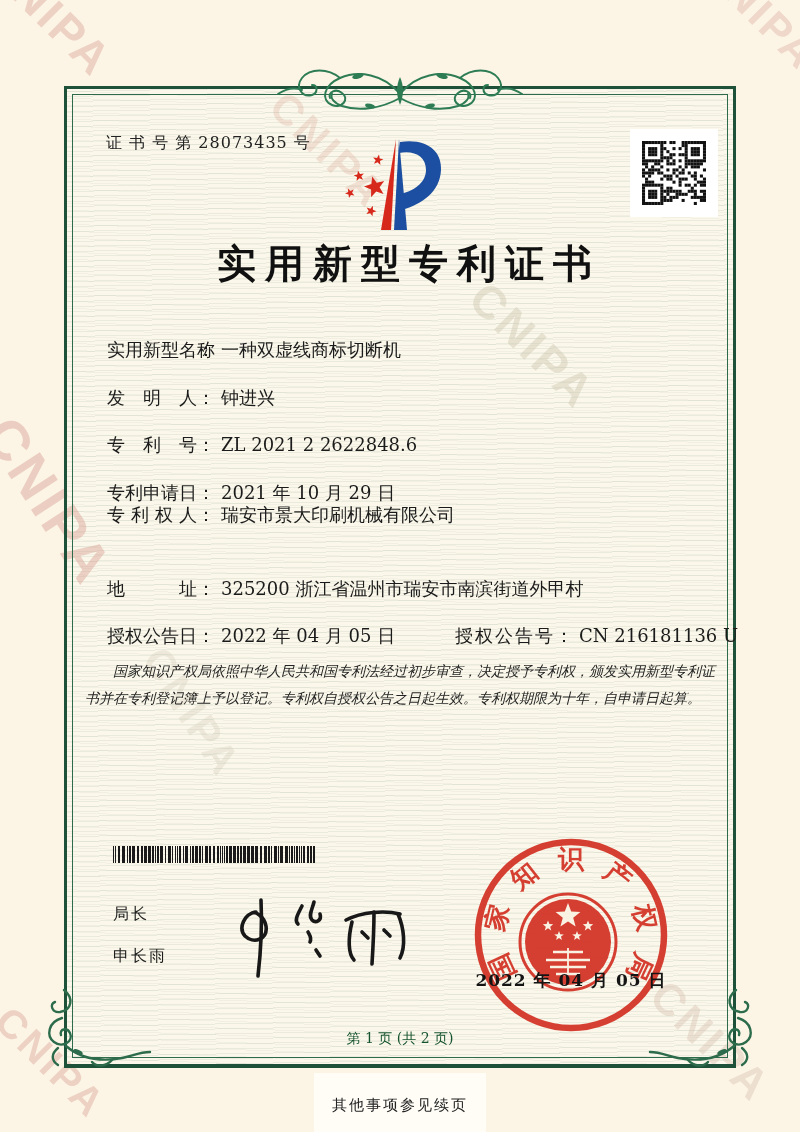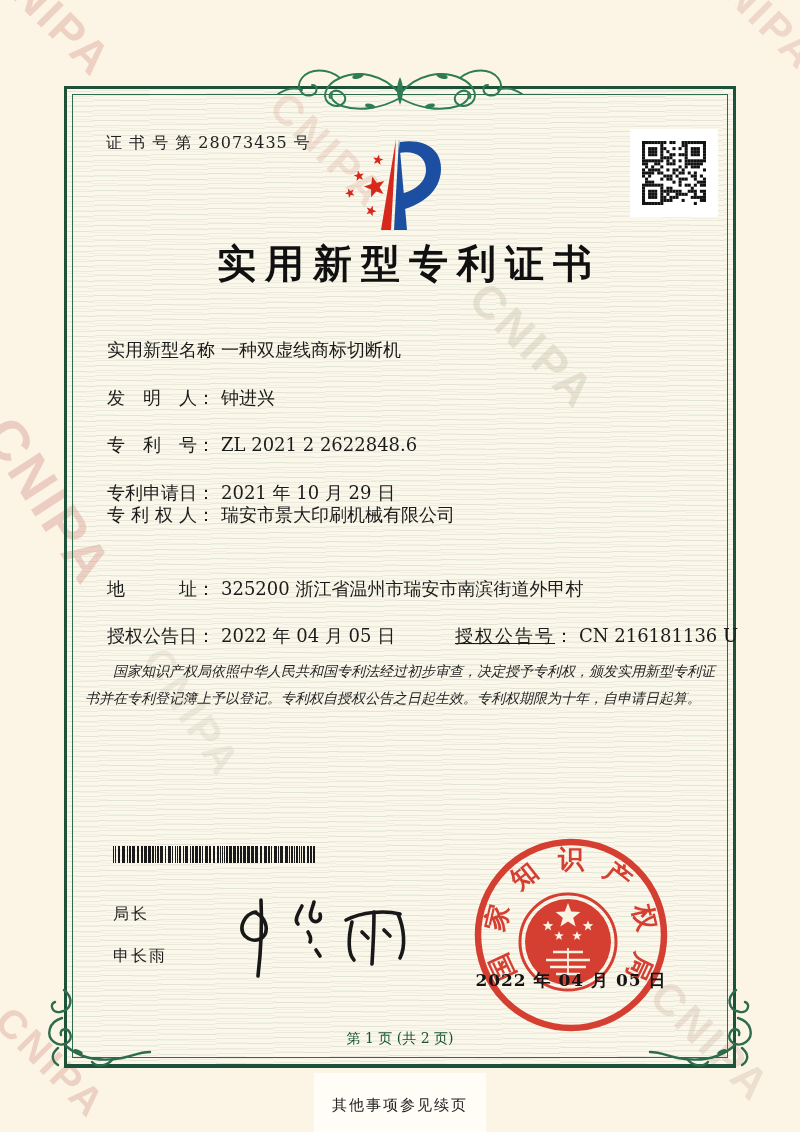--- a/index.html
+++ b/index.html
@@ -39,21 +39,21 @@
   .logo{position:absolute;left:336px;top:136px;z-index:3;}
   .qr-box{position:absolute;left:630px;top:129px;width:88px;height:88px;background:#ffffff;z-index:3;
           display:flex;align-items:center;justify-content:center;}
   .cert-title{position:absolute;left:9px;top:237px;width:100%;z-index:3;text-align:center;
               font-size:39px;font-weight:bold;letter-spacing:9px;color:#101010;}
 
   .row{position:absolute;left:107px;z-index:3;font-size:18px;color:#1b1b1b;white-space:nowrap;}
   .lbl{display:inline-block;width:90px;text-align:justify;text-align-last:justify;}
   .colon{display:inline-block;margin-right:6px;}
   .grant2{position:absolute;left:348px;top:0;}
-  .lbl2{letter-spacing:2px;text-decoration:underline;}
+  .lbl2{letter-spacing:2px;}
 
   .paras{position:absolute;left:85px;top:658px;width:633px;z-index:3;
          font-size:14px;line-height:26.5px;color:#242424;font-style:italic;}
   .paras p{margin:0 0 3px 0;text-indent:2em;}
 
   .barcode{position:absolute;left:113px;top:846px;z-index:3;}
   .signer-title{position:absolute;left:113px;top:904px;z-index:3;font-size:16px;letter-spacing:2px;}
   .signer-name{position:absolute;left:113px;top:946px;z-index:3;font-size:16px;letter-spacing:2px;}
   .signature{position:absolute;left:228px;top:898px;z-index:3;}
 

